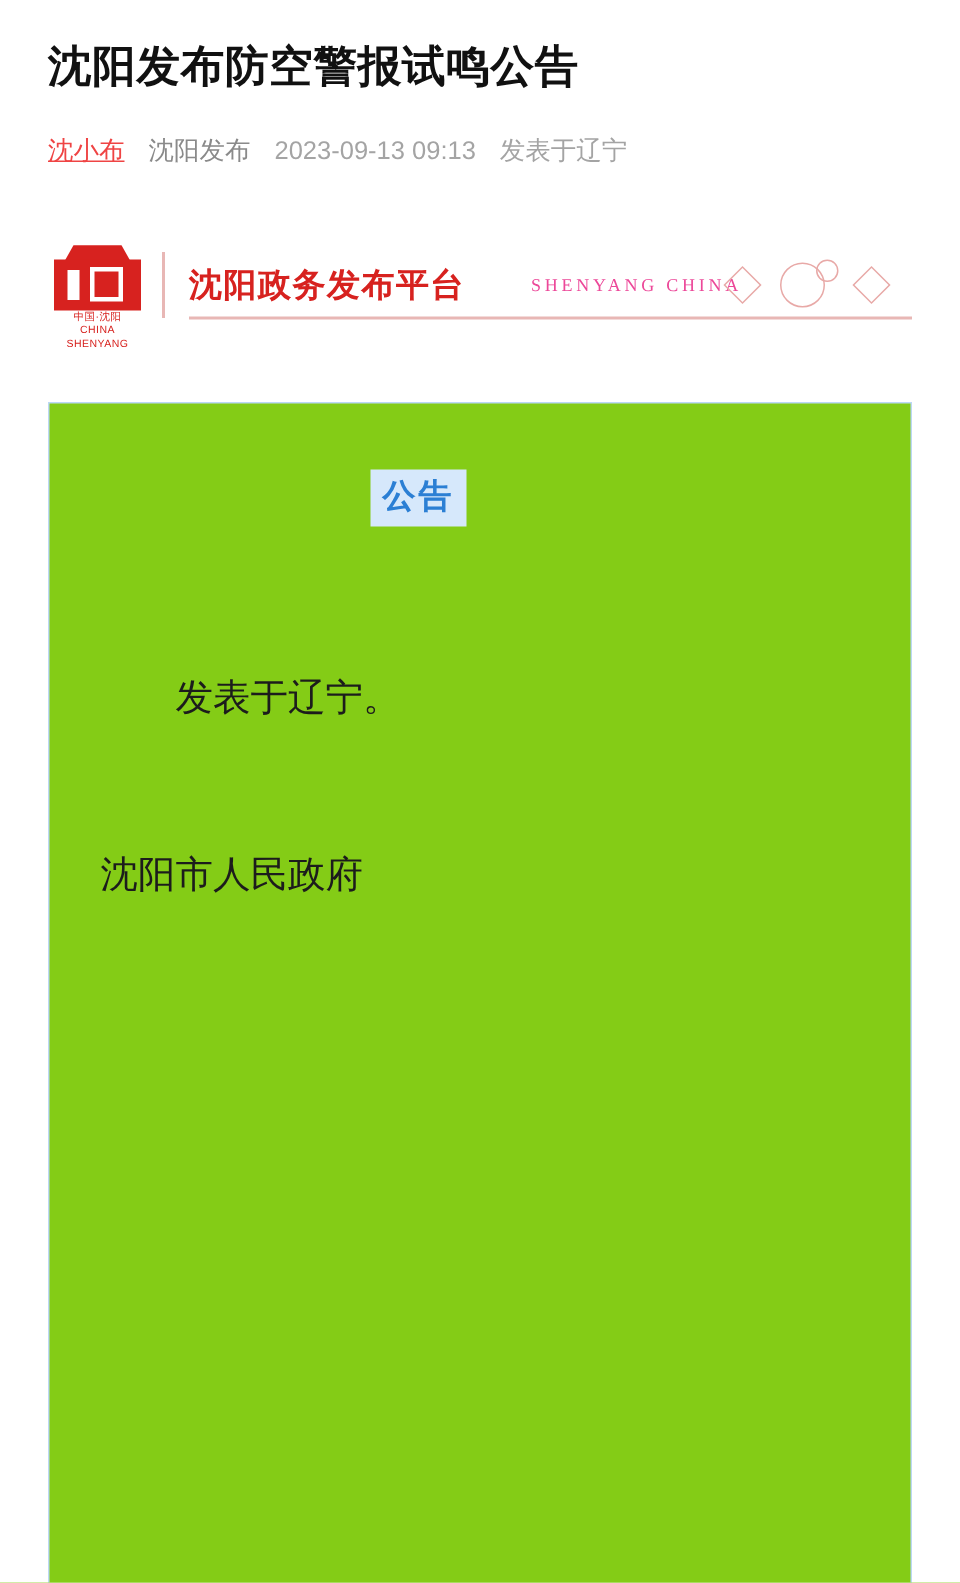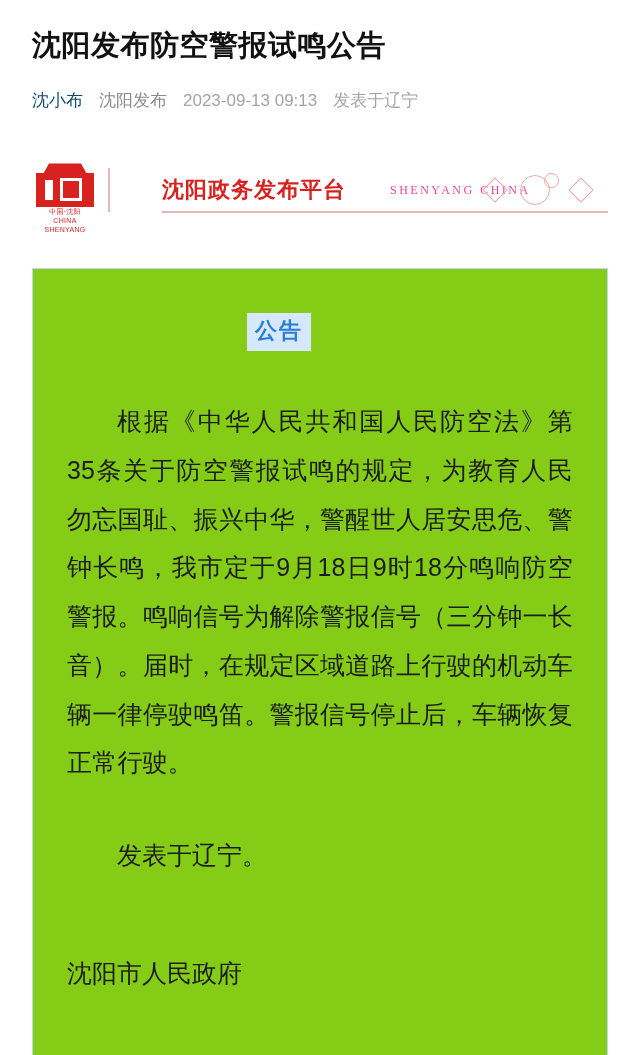--- a/index.html
+++ b/index.html
@@ -36,21 +36,21 @@
 
   .meta-row {
     display: flex;
     align-items: center;
     gap: 16px;
     margin-top: 24px;
     font-size: 17px;
     color: #9a9a9a;
     white-space: nowrap;
   }
-  .meta-author { color: #0c4a6e; }
+  .meta-author { color: #ef4444; text-decoration: underline; }
   .meta-source { color: #8a8a8a; }
   .meta-date { color: #a4a4a4; }
   .meta-location { color: #a4a4a4; }
 
   
   .banner {
     margin-top: 42px;
     height: 72px;
     position: relative;
     display: flex;
@@ -112,21 +112,20 @@
     height: 44px;
     background: #e8b7b5;
     margin: 0 16px 0 10px;
     flex: 0 0 auto;
   }
 
   .banner-texts {
     flex: 1 1 auto;
     position: relative;
     height: 62px;
-    margin-left: 36px;
   }
   .banner-cn {
     position: absolute;
     left: 0;
     top: 16px;
     font-size: 22px;
     font-weight: bold;
     color: #d7221f;
     letter-spacing: 1px;
   }
@@ -265,20 +264,19 @@
         <span class="shape-circle-big"></span>
         <span class="shape-circle-small"></span>
         <span class="shape-diamond2"></span>
       </div>
       <div class="banner-line"></div>
     </div>
   </div>
 
   <div class="notice-card">
     <div class="notice-tag">公告</div>
-    <p class="notice-body">根据《中华人民共和国人民防空法》第35条关于防空警报试鸣的规定，为教育人民勿忘国耻、振兴中华，警醒世人居安思危、警钟长鸣，我市定于9月18日9时18分鸣响防空警报。鸣响信号为解除警报信号（三分钟一长音）。届时，在规定区域道路上行驶的机动车辆一律停驶鸣笛。警报信号停止后，车辆恢复正常行驶。</p>
     <p class="notice-closing">发表于辽宁。</p>
     <div class="notice-signature">
       <div class="sig-name">沈阳市人民政府</div>
     </div>
   </div>
 
 </div>
 
 </body></html>

